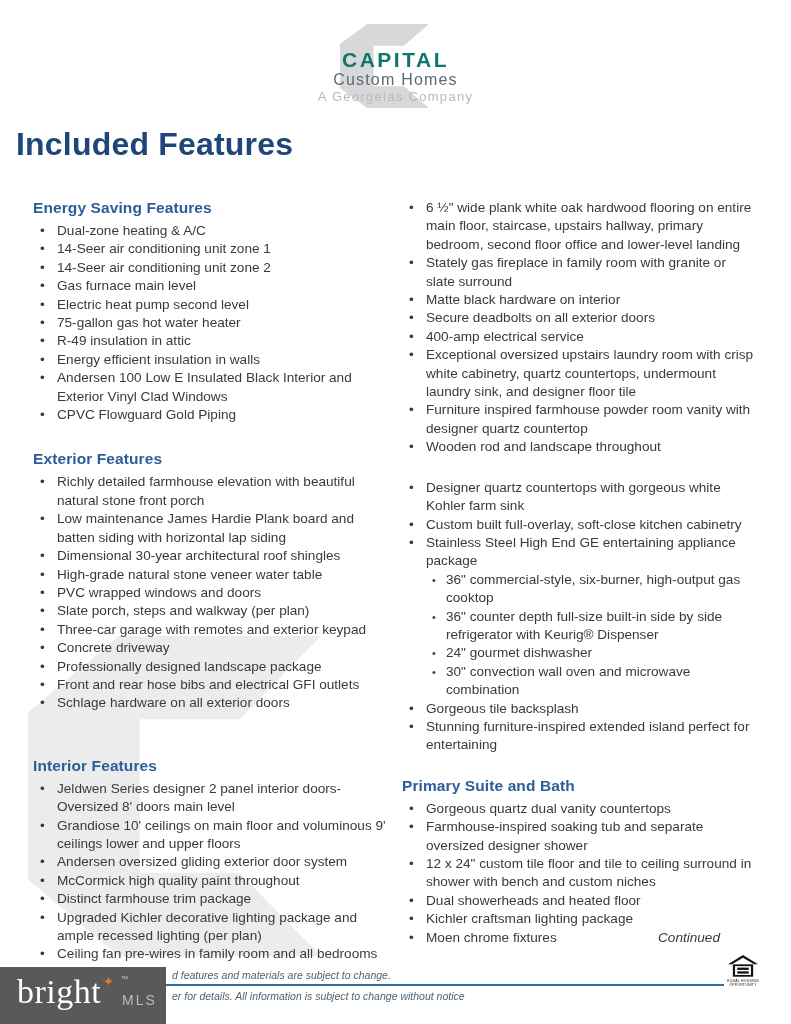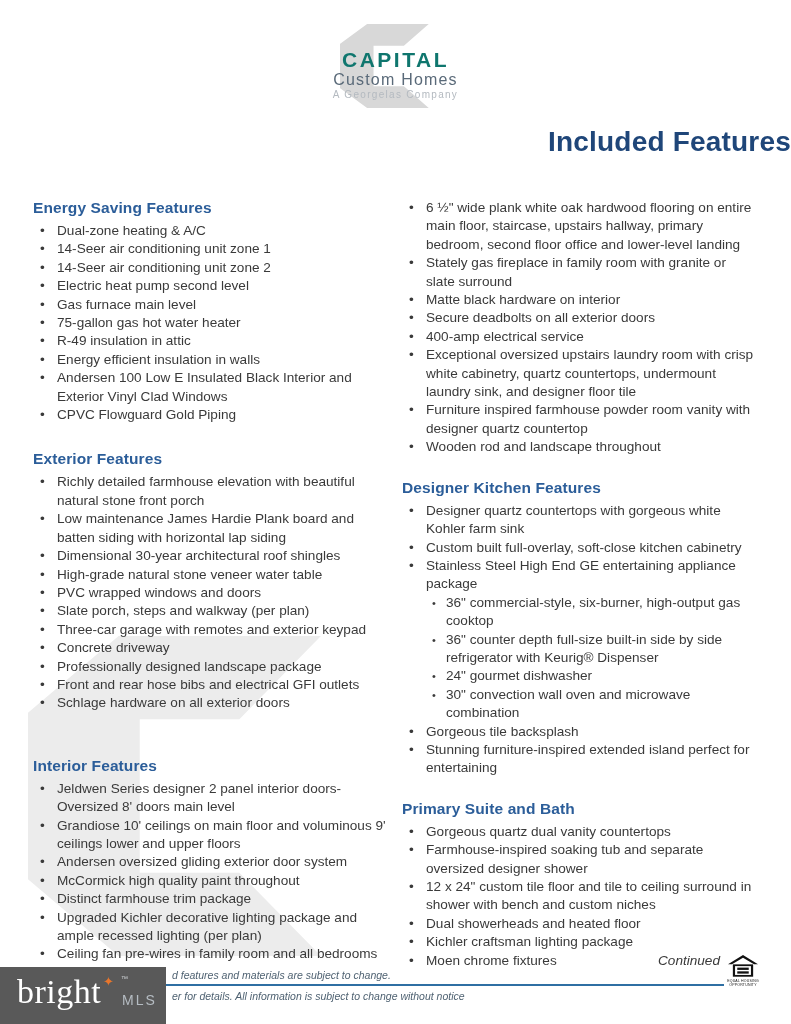--- a/index.html
+++ b/index.html
@@ -22,27 +22,27 @@
   }
   .brand-name{
     position:absolute; top:26px; width:100%; font-size:21px; font-weight:bold;
     letter-spacing:2.5px; color:#0f766e;
   }
   .brand-sub{
     position:absolute; top:49px; width:100%; font-size:16px; font-weight:400;
     letter-spacing:1.2px; color:var(--sub-brand);
   }
   .brand-tag{
-    position:absolute; top:67px; width:100%; font-size:10px; letter-spacing:1.3px;
+    position:absolute; top:67px; width:100%; font-size:13px; letter-spacing:1.3px;
     color:var(--tagline);
   }
   
   .page-title{
-    position:absolute; top:126px; left:0; right:0; text-align:right;
-    font-size:28px; font-weight:bold; color:var(--title); letter-spacing:0.2px;
+    position:absolute; top:126px; left:16px; right:0; text-align:left;
+    font-size:32px; font-weight:bold; color:var(--title); letter-spacing:0.2px;
   }
   
   .watermark-c{
     position:absolute; left:28px; top:636px; width:302px; height:320px; z-index:0;
     background:var(--watermark);
     clip-path:polygon(30% 0%, 97% 0%, 70% 26%, 37% 26%, 37% 74%, 70% 74%, 97% 100%, 30% 100%, 0% 76%, 0% 24%);
   }
   
   .content{position:absolute; top:199px; left:33px; width:729px; display:flex; gap:13px; z-index:1;}
   .col{width:356px;}
@@ -95,22 +95,22 @@
 <div class="watermark-c"></div>
 
 <div class="content">
   <div class="col col-left" id="col-left">
       <div class="section">
         <h3>Energy Saving Features</h3>
         <ul class="feat">
           <li><span>Dual-zone heating &amp; A/C</span></li>
           <li><span>14-Seer air conditioning unit zone 1</span></li>
           <li><span>14-Seer air conditioning unit zone 2</span></li>
+          <li><span>Gas furnace main level</span></li>
           <li><span>Electric heat pump second level</span></li>
-          <li><span>Gas furnace main level</span></li>
           <li><span>75-gallon gas hot water heater</span></li>
           <li><span>R-49 insulation in attic</span></li>
           <li><span>Energy efficient insulation in walls</span></li>
           <li><span>Andersen 100 Low E Insulated Black Interior and Exterior Vinyl Clad Windows</span></li>
           <li><span>CPVC Flowguard Gold Piping</span></li>
         </ul>
       </div>
       <div class="section">
         <h3>Exterior Features</h3>
         <ul class="feat">
@@ -147,21 +147,20 @@
           <li><span>Stately gas fireplace in family room with granite or slate surround</span></li>
           <li><span>Matte black hardware on interior</span></li>
           <li><span>Secure deadbolts on all exterior doors</span></li>
           <li><span>400-amp electrical service</span></li>
           <li><span>Exceptional oversized upstairs laundry room with crisp white cabinetry, quartz countertops, undermount laundry sink, and designer floor tile</span></li>
           <li><span>Furniture inspired farmhouse powder room vanity with designer quartz countertop</span></li>
           <li><span>Wooden rod and landscape throughout</span></li>
         </ul>
       </div>
       <div class="section">
-        <h3>Designer Kitchen Features</h3>
         <ul class="feat">
           <li><span>Designer quartz countertops with gorgeous white Kohler farm sink</span></li>
           <li><span>Custom built full-overlay, soft-close kitchen cabinetry</span></li>
           <li><span>Stainless Steel High End GE entertaining appliance package</span><ul class="sub">
               <li>36" commercial-style, six-burner, high-output gas cooktop</li>
               <li>36" counter depth full-size built-in side by side refrigerator with Keurig® Dispenser</li>
               <li>24" gourmet dishwasher</li>
               <li>30" convection wall oven and microwave combination</li>
             </ul></li>
           <li><span>Gorgeous tile backsplash</span></li>

